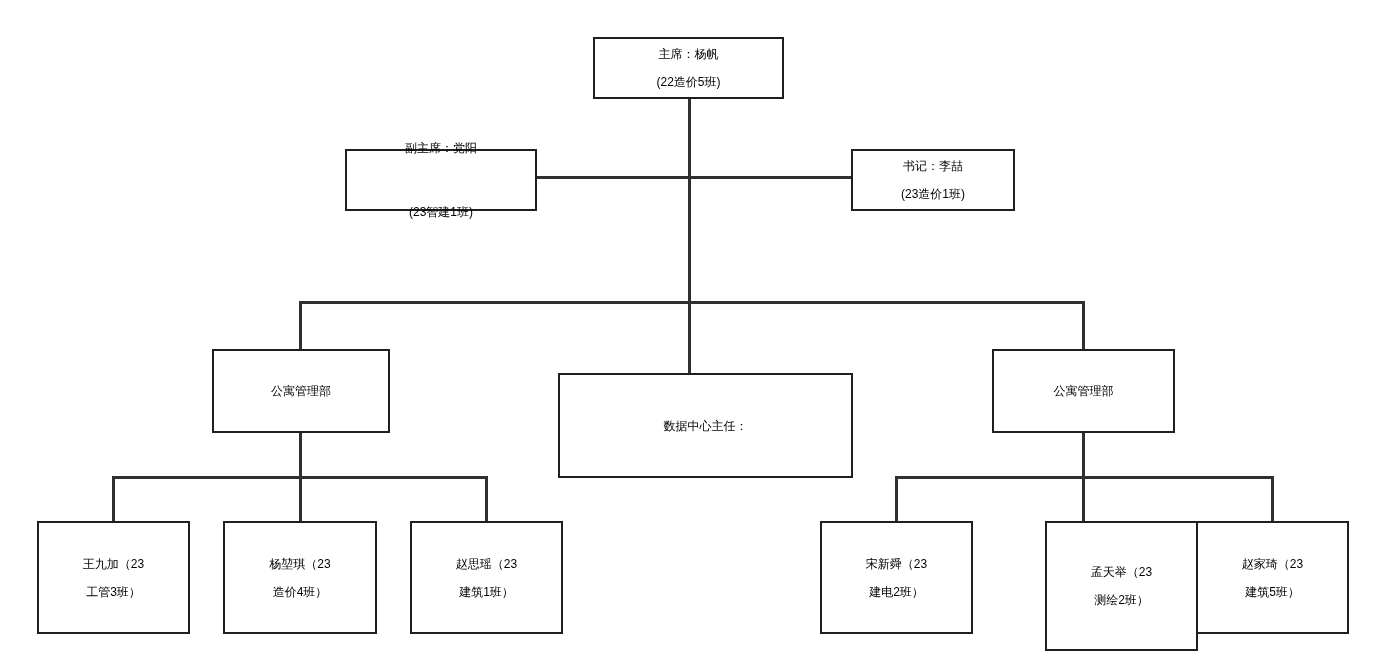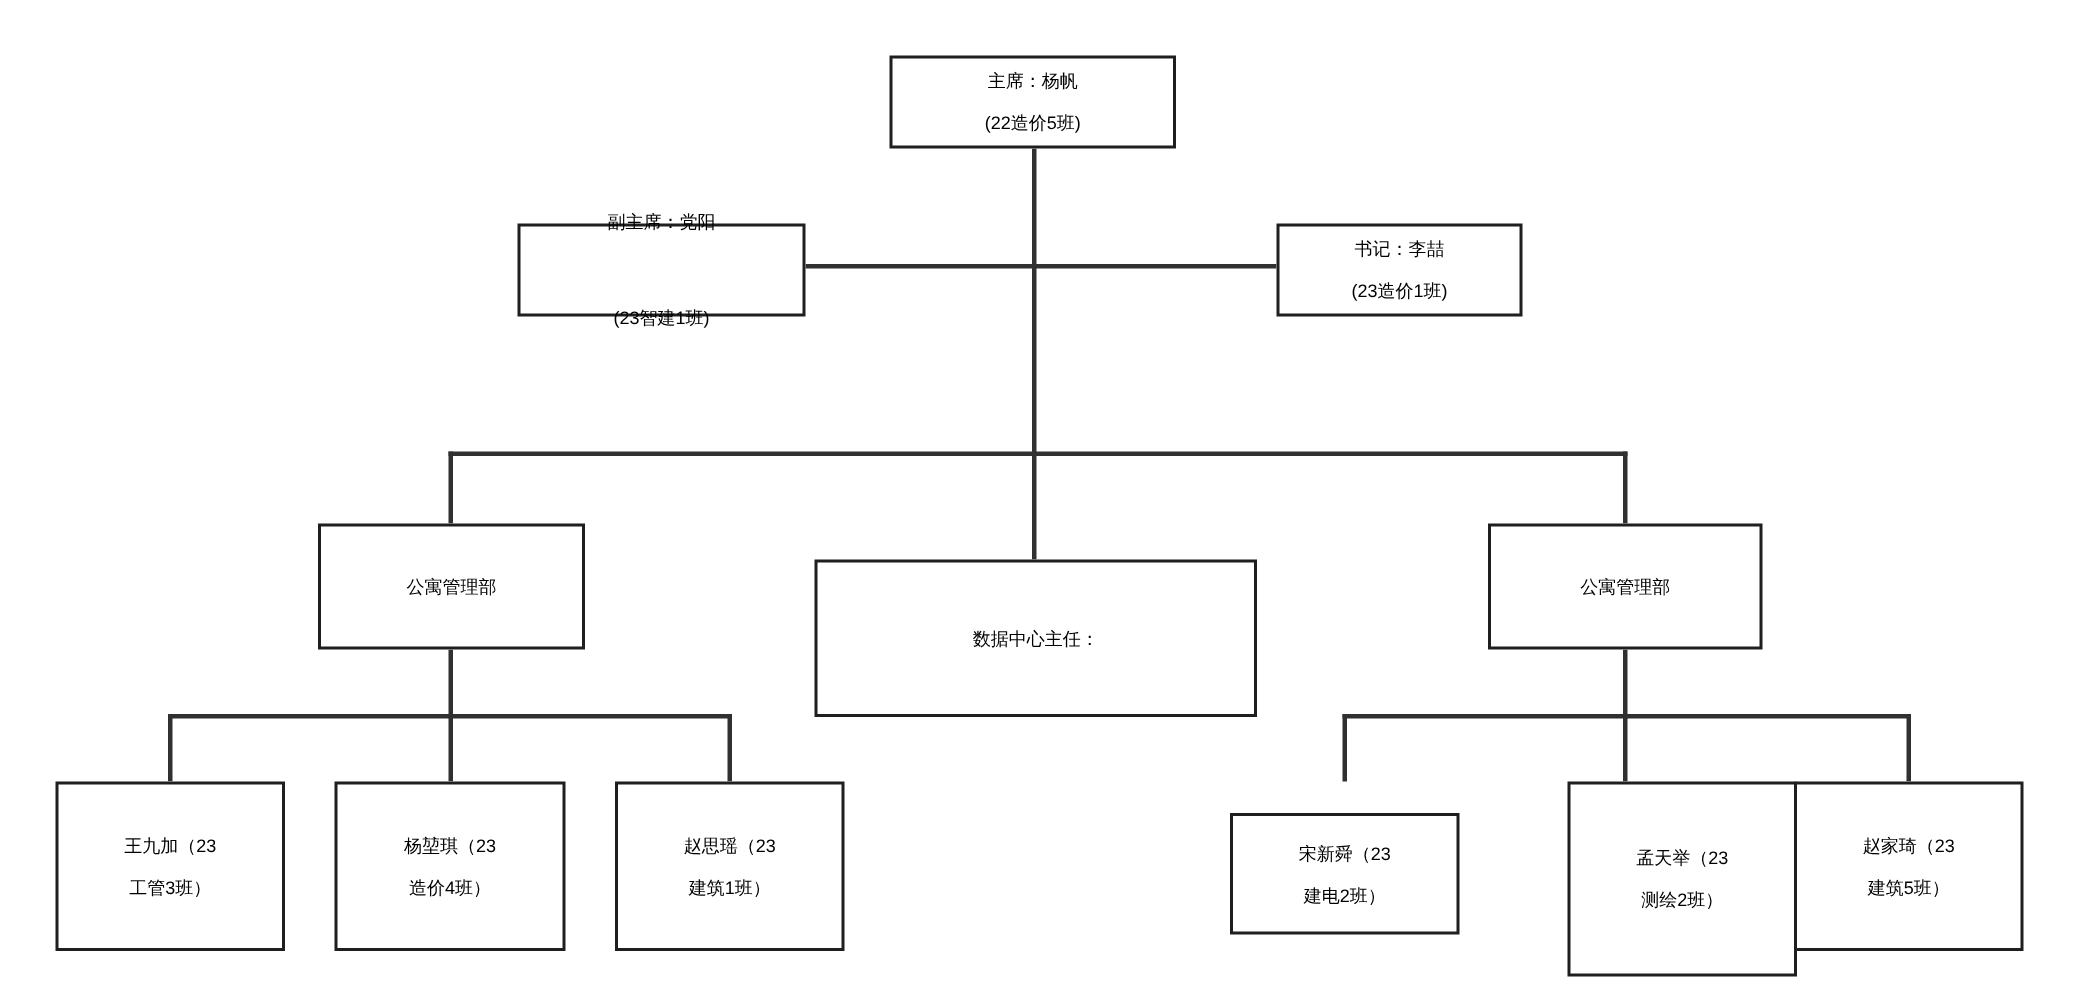--- a/index.html
+++ b/index.html
@@ -70,41 +70,41 @@
     <span>(23智建1班)</span>
   </div>
   <div class="node" style="left:851px; top:149px; width:164px; height:62px;">
     <span>书记：李喆</span>
     <span>(23造价1班)</span>
   </div>
 
   <div class="node" style="left:212px; top:349px; width:178px; height:84px;">
     <span>公寓管理部</span>
   </div>
-  <div class="node" style="left:543px; top:373px; width:295px; height:105px;">
+  <div class="node" style="left:558px; top:373px; width:295px; height:105px;">
     <span>数据中心主任：</span>
   </div>
   <div class="node" style="left:992px; top:349px; width:183px; height:84px;">
     <span>公寓管理部</span>
   </div>
 
   <div class="node" style="left:37px; top:521px; width:153px; height:113px;">
     <span>王九加（23</span>
     <span>工管3班）</span>
   </div>
   <div class="node" style="left:223px; top:521px; width:154px; height:113px;">
     <span>杨堃琪（23</span>
     <span>造价4班）</span>
   </div>
   <div class="node" style="left:410px; top:521px; width:153px; height:113px;">
     <span>赵思瑶（23</span>
     <span>建筑1班）</span>
   </div>
 
-  <div class="node" style="left:820px; top:521px; width:153px; height:81px;margin-top:21px;">
+  <div class="node" style="left:820px; top:521px; width:153px; height:113px;">
     <span>宋新舜（23</span>
     <span>建电2班）</span>
   </div>
   <div class="node" style="left:1045px; top:521px; width:153px; height:130px;">
     <span>孟天举（23</span>
     <span>测绘2班）</span>
   </div>
   <div class="node" style="left:1196px; top:521px; width:153px; height:113px;">
     <span>赵家琦（23</span>
     <span>建筑5班）</span>

